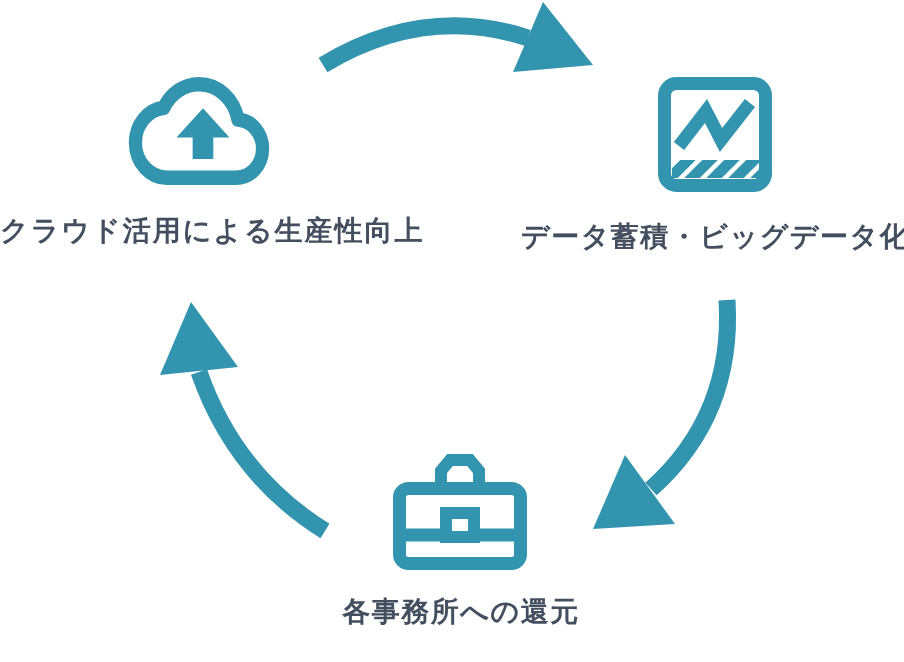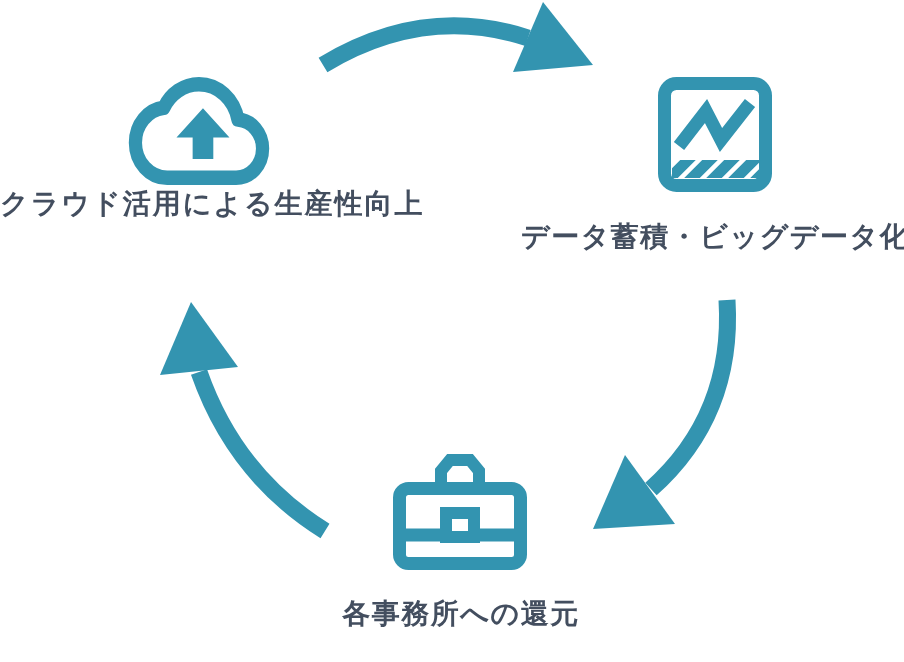--- a/index.html
+++ b/index.html
@@ -39,34 +39,35 @@
   .node-label {
     position: absolute;
     color: var(--text);
     font-weight: 700;
     font-size: 28px;
     line-height: 1.15;
     white-space: nowrap;
   }
   .label-cloud {
     left: 0px;
-    top: 188px;
+    top: 215px;
     letter-spacing: 2px;
   }
   .label-bigdata {
     left: 521px;
     top: 221px;
     letter-spacing: 1.5px;
   }
   .label-offices {
     left: 312px;
     top: 598px;
     width: 298px;
     text-align: center;
     letter-spacing: 1.5px;
+    font-family: Liberation Mono, monospace;
   }
   .node-sublabel {
     position: absolute;
     left: 312px;
     top: 635px;
     width: 298px;
     text-align: center;
     color: var(--text);
     font-weight: 600;
     font-size: 17px;

